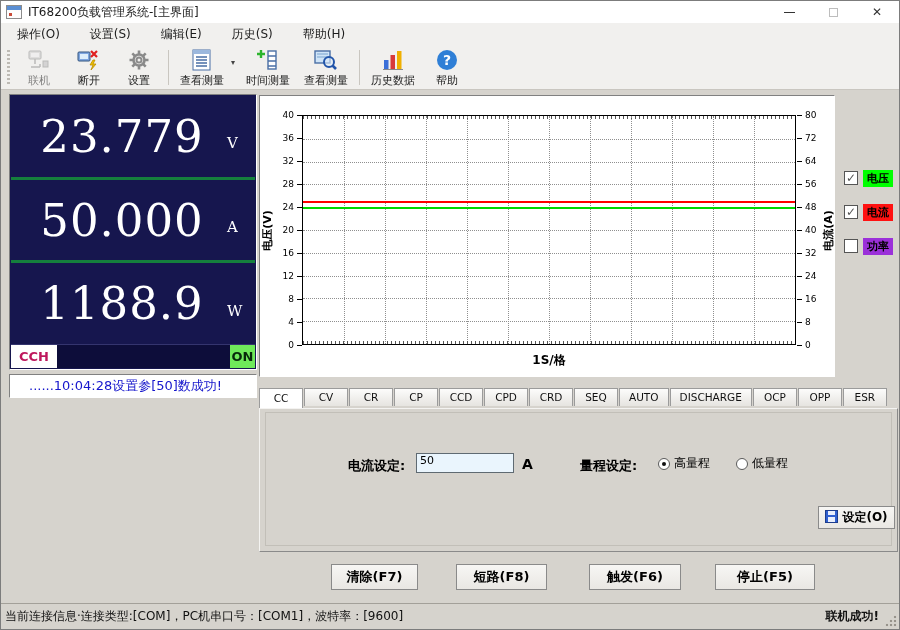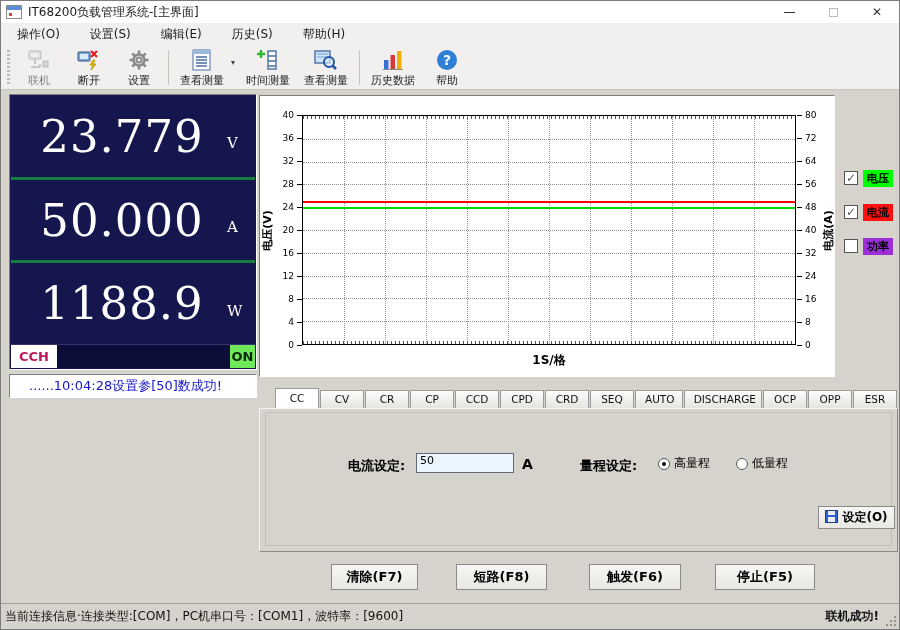--- a/index.html
+++ b/index.html
@@ -93,21 +93,21 @@
   
   .legend { position:absolute; left:843px; top:78px; }
   .legend-row { display:flex; align-items:center; height:18px; margin-bottom:16px; }
   .cbx { width:14px; height:14px; background:#fff; border:1px solid #555; position:relative;
     margin-right:5px; flex:none; }
   .cbx.checked::after { content:'\2713'; position:absolute; left:1px; top:-1px; font-size:12px; color:#555; }
   .chip { font-size:11px; font-weight:bold; color:#000; padding:1px 4px; white-space:nowrap; }
 
   
   .tabctl { position:absolute; left:258px; top:297px; width:639px; height:164px; }
-  .tabbar { position:absolute; left:16px; top:0; right:0; height:20px; display:flex; align-items:flex-end; }
+  .tabbar { position:absolute; left:0; top:0; right:0; height:20px; display:flex; }
   .tab { height:18px; line-height:17px; background:linear-gradient(#fcfcfb,#e6e4e0);
     border:1px solid #9b9b9b; border-bottom:none; margin-right:1px; font-size:10.5px; color:#111;
     padding:0 9px; min-width:44px; text-align:center; }
   .tab.active { background:#fff; height:20px; line-height:19px; position:relative; z-index:2; }
   .tabpage { position:absolute; left:0; top:20px; right:0; bottom:0; background:#d6d3cd;
     border:1px solid; border-color:#f4f3f1 #8a8a8a #8a8a8a #f4f3f1; }
   .page-frame { position:absolute; inset:3px 5px 5px 5px; border:1px solid #c2bfb8; }
   .form-label { position:absolute; font-size:13px; font-weight:bold; color:#000; }
   .field { position:absolute; left:156px; top:44px; width:98px; height:20px; background:#eaf5fd;
     border:1px solid #5f6a72; font-size:11px; font-family:"DejaVu Sans","Liberation Sans",sans-serif;

